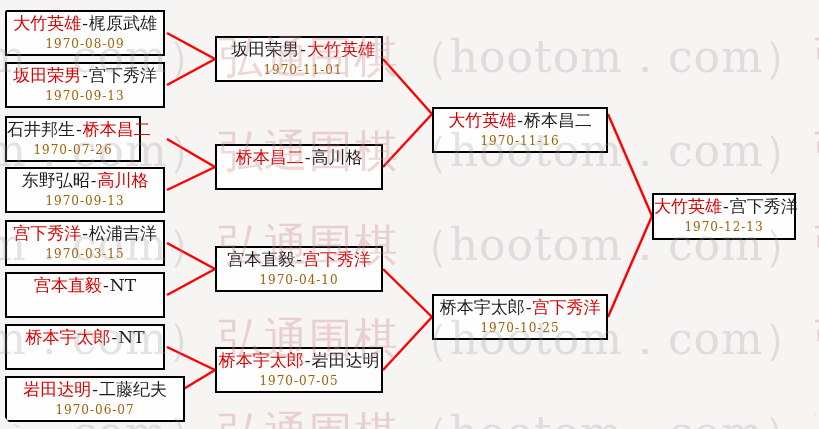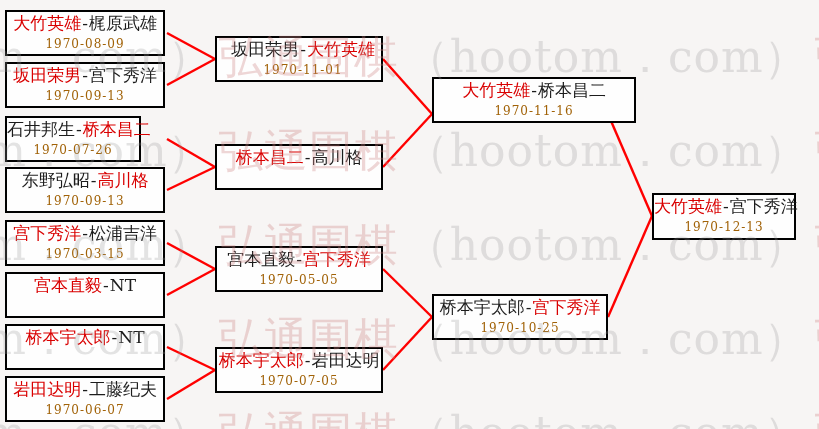--- a/index.html
+++ b/index.html
@@ -1,21 +1,21 @@
 <!DOCTYPE html>
 <html><head>
 <meta charset="utf-8">
 <style>
   html,body{margin:0;padding:0;}
   body{
     width:819px;height:429px;overflow:hidden;
     background:#f7f5f4;
     font-family:"DejaVu Serif","Liberation Serif",serif;
   }
-  .stage{position:relative;width:819px;height:429px;overflow:hidden;}
+  .stage{position:relative;width:819px;height:429px;overflow:hidden;border-radius:27px;}
   .connectors{position:absolute;left:0;top:0;z-index:1;}
   .match{
     position:absolute;z-index:2;height:46px;box-sizing:border-box;
     border:2px solid #000;background:#fefefe;text-align:center;
   }
   .names{margin-top:1px;font-size:17px;line-height:21px;color:#1c1c1c;white-space:nowrap;}
   .nm{color:#1c1c1c;}
   .nm.w{color:#d90000;}
   .dash{color:#1c1c1c;padding:0 1px;}
   .date{font-size:12px;line-height:20px;color:#a16207;letter-spacing:1px;white-space:nowrap;}
@@ -76,42 +76,42 @@
     <div class="date">1970-03-15</div>
   </div>
   <div class="match" style="left:5px;top:324px;width:160px;">
     <div class="names"><span class="nm w">桥本宇太郎</span><span class="dash">-</span><span class="nm">NT</span></div>
     <div class="date"></div>
   </div>
   <div class="match" style="left:5px;top:272px;width:160px;">
     <div class="names"><span class="nm w">宫本直毅</span><span class="dash">-</span><span class="nm">NT</span></div>
     <div class="date"></div>
   </div>
-  <div class="match" style="left:5px;top:376px;width:160px;">
+  <div class="match" style="left:5px;top:376px;width:180px;">
     <div class="names"><span class="nm w">岩田达明</span><span class="dash">-</span><span class="nm">工藤纪夫</span></div>
     <div class="date">1970-06-07</div>
   </div>
 
   <div class="match" style="left:215px;top:36px;width:168px;padding-left:8px;">
     <div class="names"><span class="nm">坂田荣男</span><span class="dash">-</span><span class="nm w">大竹英雄</span></div>
     <div class="date">1970-11-01</div>
   </div>
   <div class="match" style="left:215px;top:144px;width:168px;">
     <div class="names"><span class="nm w">桥本昌二</span><span class="dash">-</span><span class="nm">高川格</span></div>
   </div>
   <div class="match" style="left:215px;top:246px;width:168px;">
     <div class="names"><span class="nm">宫本直毅</span><span class="dash">-</span><span class="nm w">宫下秀洋</span></div>
-    <div class="date">1970-05-05</div>
+    <div class="date">1970-04-10</div>
   </div>
   <div class="match" style="left:215px;top:347px;width:168px;">
     <div class="names"><span class="nm w">桥本宇太郎</span><span class="dash">-</span><span class="nm">岩田达明</span></div>
     <div class="date">1970-07-05</div>
   </div>
 
-  <div class="match" style="left:432px;top:77px;width:204px;">
+  <div class="match" style="left:432px;top:107px;width:176px;">
     <div class="names"><span class="nm w">大竹英雄</span><span class="dash">-</span><span class="nm">桥本昌二</span></div>
     <div class="date">1970-11-16</div>
   </div>
   <div class="match" style="left:432px;top:294px;width:176px;">
     <div class="names"><span class="nm">桥本宇太郎</span><span class="dash">-</span><span class="nm w">宫下秀洋</span></div>
     <div class="date">1970-10-25</div>
   </div>
 
   <div class="match" style="left:652px;top:193px;width:144px;height:47px;">
     <div class="names"><span class="nm w">大竹英雄</span><span class="dash">-</span><span class="nm">宫下秀洋</span></div>

